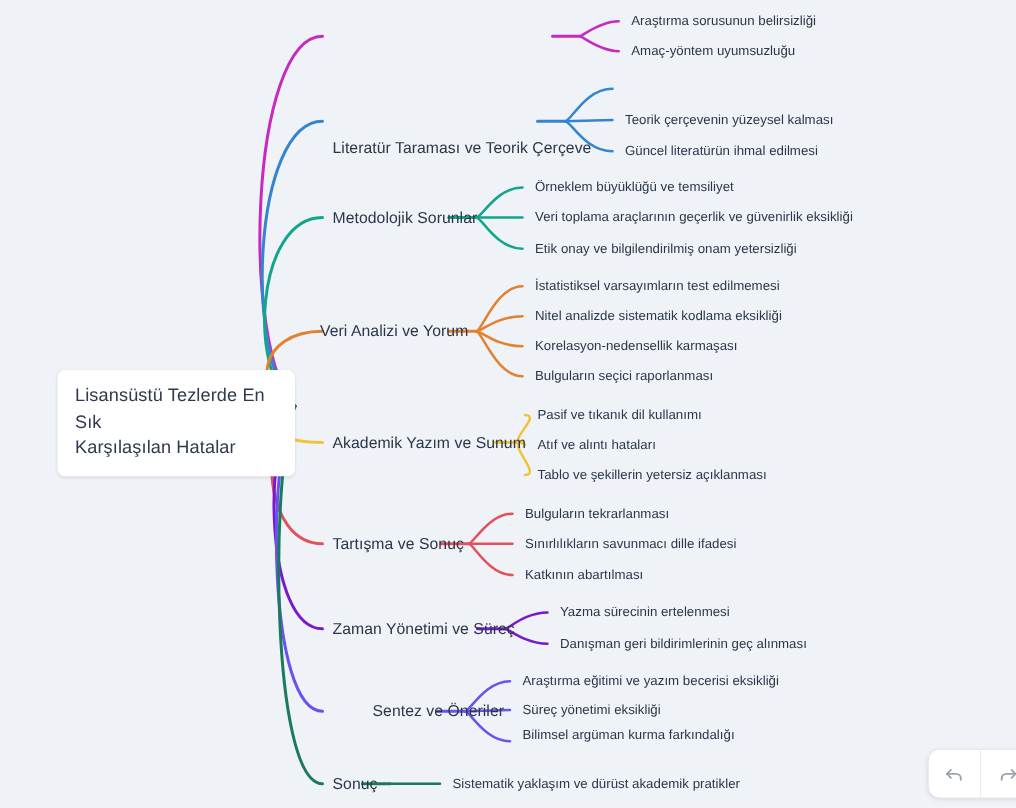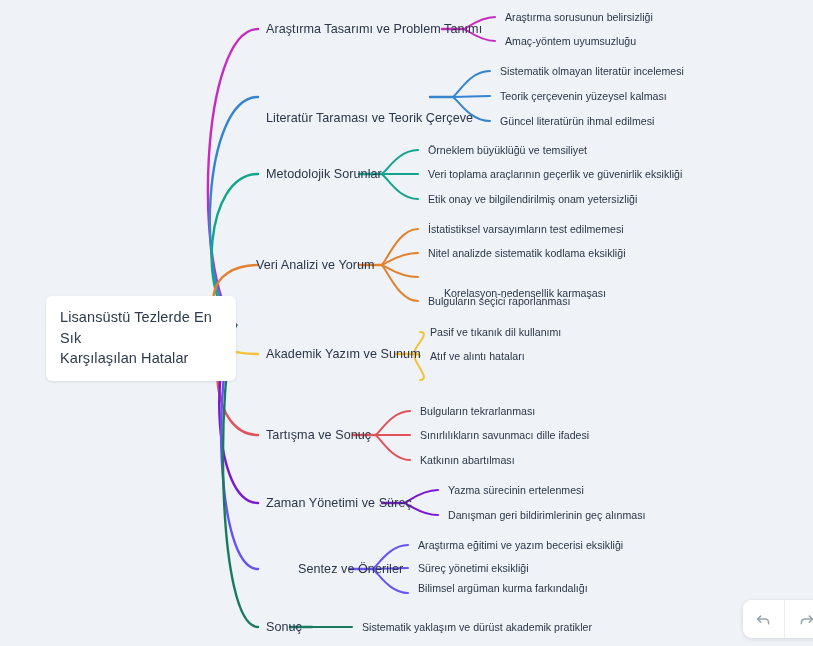--- a/index.html
+++ b/index.html
@@ -133,39 +133,38 @@
       <path d="M 236 325 C 216 373.32, 216 627, 258 627" fill="none" stroke="#1a7a5e" stroke-width="2.4" stroke-linecap="round"></path>
       <path d="M 290 627 L 312 627" fill="none" stroke="#1a7a5e" stroke-width="2.4" stroke-linecap="round"></path>
       <path d="M 312 627 L 352 627" fill="none" stroke="#1a7a5e" stroke-width="2" stroke-linecap="round"></path>
     </svg>
 
   <div class="node-layer">
     <div class="root-node" style="left:46px; top:296px; width:190px;">
       <div>Lisansüstü Tezlerde En Sık</div>
       <div>Karşılaşılan Hatalar</div>
     </div>
-  <div class="branch-label" style="left: 266px; top: 29px;">Araştırma Tasarımı ve Problem Tanımı</div>
       <div class="leaf-label" style="left: 505px; top: 17px;">Araştırma sorusunun belirsizliği</div>
       <div class="leaf-label" style="left: 505px; top: 41px;">Amaç-yöntem uyumsuzluğu</div>
       <div class="branch-label" style="left: 266px; top: 97px; margin-top: 21px;">Literatür Taraması ve Teorik Çerçeve</div>
-      <div class="leaf-label" style="left: 500px; top: 71px;">Sistematik olmayan literatür incelemesi</div>
       <div class="leaf-label" style="left: 500px; top: 96px;">Teorik çerçevenin yüzeysel kalması</div>
       <div class="leaf-label" style="left: 500px; top: 121px;">Güncel literatürün ihmal edilmesi</div>
       <div class="branch-label" style="left: 266px; top: 174px;">Metodolojik Sorunlar</div>
       <div class="leaf-label" style="left: 428px; top: 150px;">Örneklem büyüklüğü ve temsiliyet</div>
       <div class="leaf-label" style="left: 428px; top: 174px;">Veri toplama araçlarının geçerlik ve güvenirlik eksikliği</div>
       <div class="leaf-label" style="left: 428px; top: 199px;">Etik onay ve bilgilendirilmiş onam yetersizliği</div>
       <div class="branch-label" style="left: 256px; top: 265px;">Veri Analizi ve Yorum</div>
       <div class="leaf-label" style="left: 428px; top: 229px;">İstatistiksel varsayımların test edilmemesi</div>
       <div class="leaf-label" style="left: 428px; top: 253px;">Nitel analizde sistematik kodlama eksikliği</div>
-      <div class="leaf-label" style="left: 444px; top: 277px; margin-top: 16px;">Korelasyon-nedensellik karmaşası</div>
+      <div class="leaf-label" style="left: 428px; top: 277px;">Korelasyon-nedensellik karmaşası</div>
       <div class="leaf-label" style="left: 428px; top: 301px;">Bulguların seçici raporlanması</div>
       <div class="branch-label" style="left: 266px; top: 354px;">Akademik Yazım ve Sunum</div>
       <div class="leaf-label" style="left: 430px; top: 332px;">Pasif ve tıkanık dil kullanımı</div>
       <div class="leaf-label" style="left: 430px; top: 356px;">Atıf ve alıntı hataları</div>
+      <div class="leaf-label" style="left: 430px; top: 380px;">Tablo ve şekillerin yetersiz açıklanması</div>
       <div class="branch-label" style="left: 266px; top: 435px;">Tartışma ve Sonuç</div>
       <div class="leaf-label" style="left: 420px; top: 411px;">Bulguların tekrarlanması</div>
       <div class="leaf-label" style="left: 420px; top: 435px;">Sınırlılıkların savunmacı dille ifadesi</div>
       <div class="leaf-label" style="left: 420px; top: 460px;">Katkının abartılması</div>
       <div class="branch-label" style="left: 266px; top: 503px;">Zaman Yönetimi ve Süreç</div>
       <div class="leaf-label" style="left: 448px; top: 490px;">Yazma sürecinin ertelenmesi</div>
       <div class="leaf-label" style="left: 448px; top: 515px;">Danışman geri bildirimlerinin geç alınması</div>
       <div class="branch-label" style="left: 266px; top: 569px; margin-left: 32px;">Sentez ve Öneriler</div>
       <div class="leaf-label" style="left: 418px; top: 545px;">Araştırma eğitimi ve yazım becerisi eksikliği</div>
       <div class="leaf-label" style="left: 418px; top: 568px;">Süreç yönetimi eksikliği</div>

